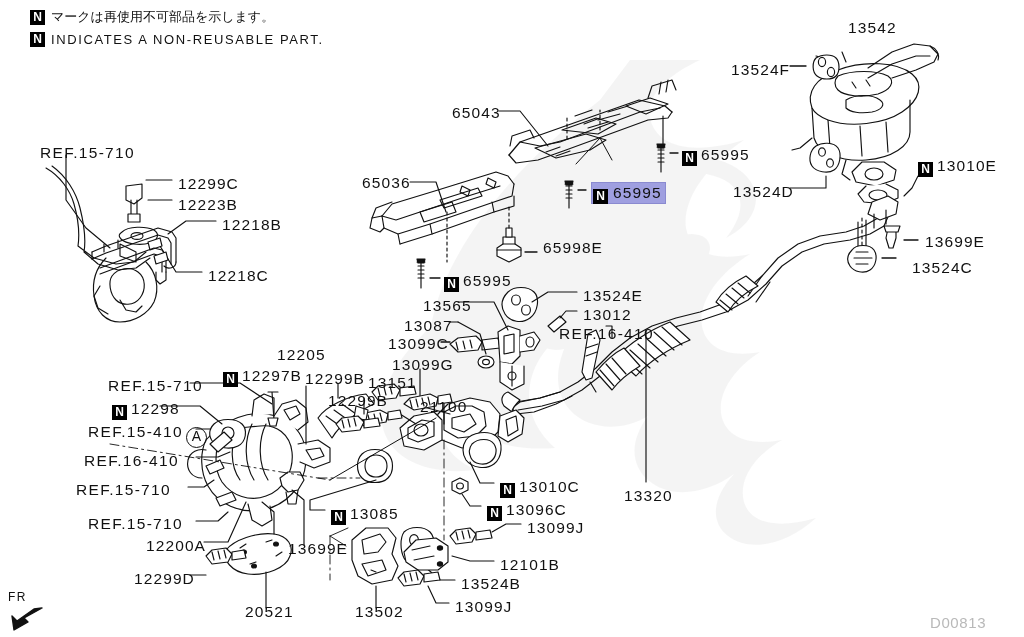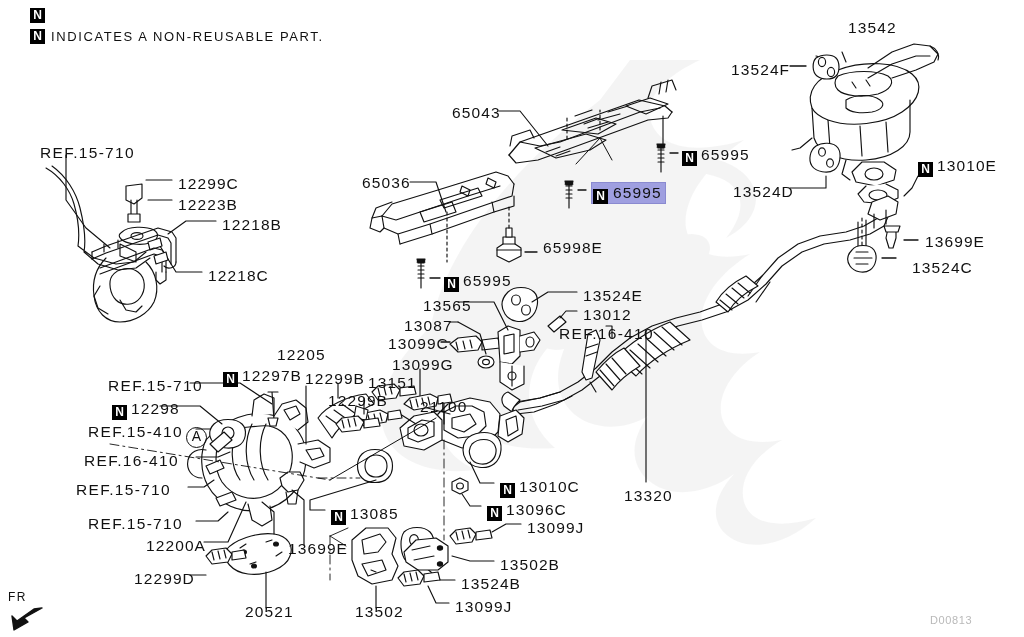--- a/index.html
+++ b/index.html
@@ -75,21 +75,21 @@
     font-size:14px;
     letter-spacing:0;
     vertical-align:-4px;
     margin-left:3px;
   }
   
   #fr{position:absolute;left:8px;top:590px;}
   #fr .frtxt{font-size:12px;letter-spacing:1.5px;color:#111;}
   #drawcode{
     position:absolute;left:930px;top:614px;
-    font-size:11px;letter-spacing:.6px;color:#b9b9b9;
+    font-size:15px;letter-spacing:.6px;color:#b9b9b9;
   }
 </style>
 </head>
 <body>
 
 <div id="sheet">
 
   <svg id="watermark" viewBox="0 0 540 520">
     <g fill="#8a8a8a">
       <path d="M270 40 C200 95 150 150 120 210 C95 262 92 305 112 340 C132 375 175 392 225 388
@@ -445,20 +445,21 @@
       <path d="M330 536 L348 528 M330 536 L346 546" stroke-width="0.9"></path>
       <path d="M330 536 L330 580" stroke-dasharray="9,4,2,4" stroke-width="0.9"></path>
       <path d="M110 444 L330 480" stroke-dasharray="9,4,2,4" stroke-width="0.9"></path>
       <path d="M330 480 L436 418" stroke-dasharray="0" stroke-width="1"></path>
     </g>
   </svg>
 
   <div id="legend">
     <div class="legend-row">
       <span class="nbadge">N</span>
+      <span class="jp">マークは再使用不可部品を示します。</span>
     </div>
     <div class="legend-row">
       <span class="nbadge">N</span>
       <span class="en">INDICATES A NON-REUSABLE PART.</span>
     </div>
   </div>
 
   <div id="labels-layer">
       <div class="lbl ref" style="left: 40px; top: 145px;"><span><span>REF.15-710</span></span></div>
       <div class="lbl" style="left: 178px; top: 176px;"><span><span>12299C</span></span></div>
@@ -495,21 +496,21 @@
       <div class="lbl ref" style="left: 88px; top: 424px;"><span><span>REF.15-410</span><span class="circ">A</span></span></div>
       <div class="lbl ref" style="left: 84px; top: 453px;"><span><span>REF.16-410</span></span></div>
       <div class="lbl ref" style="left: 76px; top: 482px;"><span><span>REF.15-710</span></span></div>
       <div class="lbl" style="left: 500px; top: 479px;"><span><span class="nbadge">N</span><span>13010C</span></span></div>
       <div class="lbl ref" style="left: 88px; top: 516px;"><span><span>REF.15-710</span></span></div>
       <div class="lbl" style="left: 331px; top: 506px;"><span><span class="nbadge">N</span><span>13085</span></span></div>
       <div class="lbl" style="left: 487px; top: 502px;"><span><span class="nbadge">N</span><span>13096C</span></span></div>
       <div class="lbl" style="left: 146px; top: 538px;"><span><span>12200A</span></span></div>
       <div class="lbl" style="left: 288px; top: 541px;"><span><span>13699E</span></span></div>
       <div class="lbl" style="left: 527px; top: 520px;"><span><span>13099J</span></span></div>
-      <div class="lbl" style="left: 500px; top: 557px;"><span><span>13502B</span></span></div>
+      <div class="lbl" style="left: 500px; top: 557px;"><span><span>12101B</span></span></div>
       <div class="lbl" style="left: 134px; top: 571px;"><span><span>12299D</span></span></div>
       <div class="lbl" style="left: 461px; top: 576px;"><span><span>13524B</span></span></div>
       <div class="lbl" style="left: 245px; top: 604px;"><span><span>20521</span></span></div>
       <div class="lbl" style="left: 355px; top: 604px;"><span><span>13502</span></span></div>
       <div class="lbl" style="left: 455px; top: 599px;"><span><span>13099J</span></span></div>
       <div class="lbl" style="left: 624px; top: 488px;"><span><span>13320</span></span></div>
     </div>
 
   <div id="fr">
     <div class="frtxt">FR</div>

